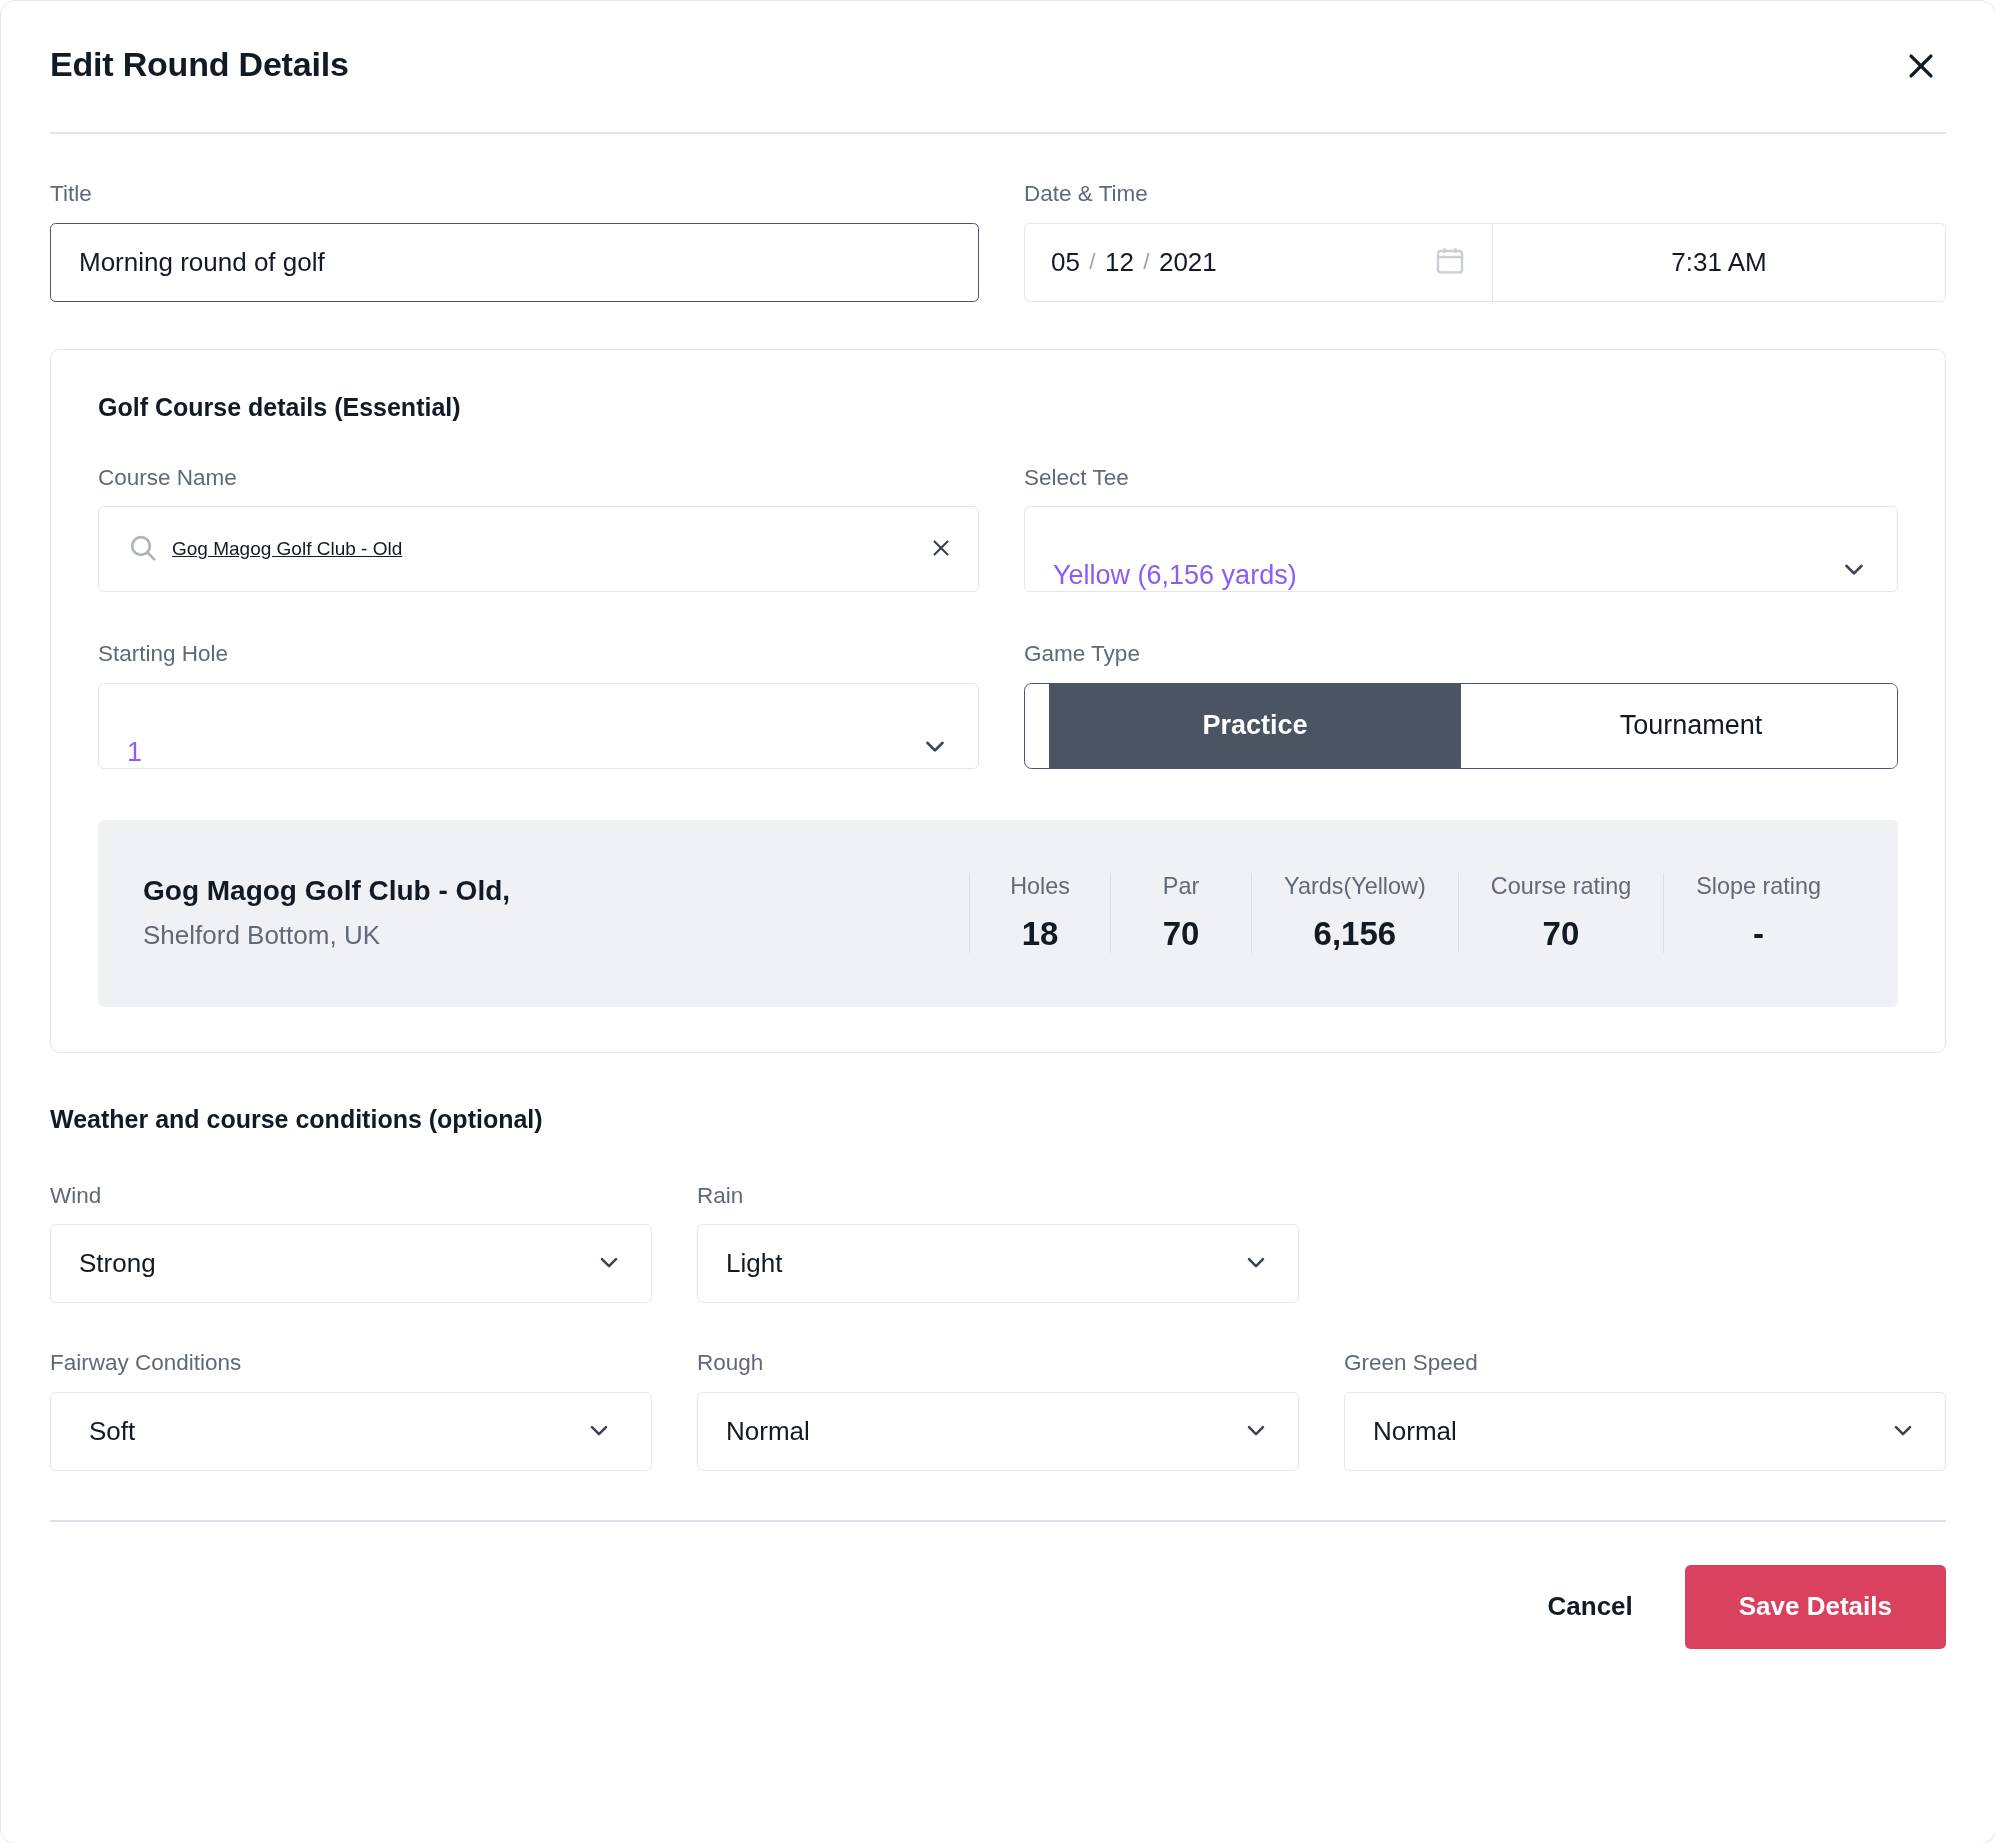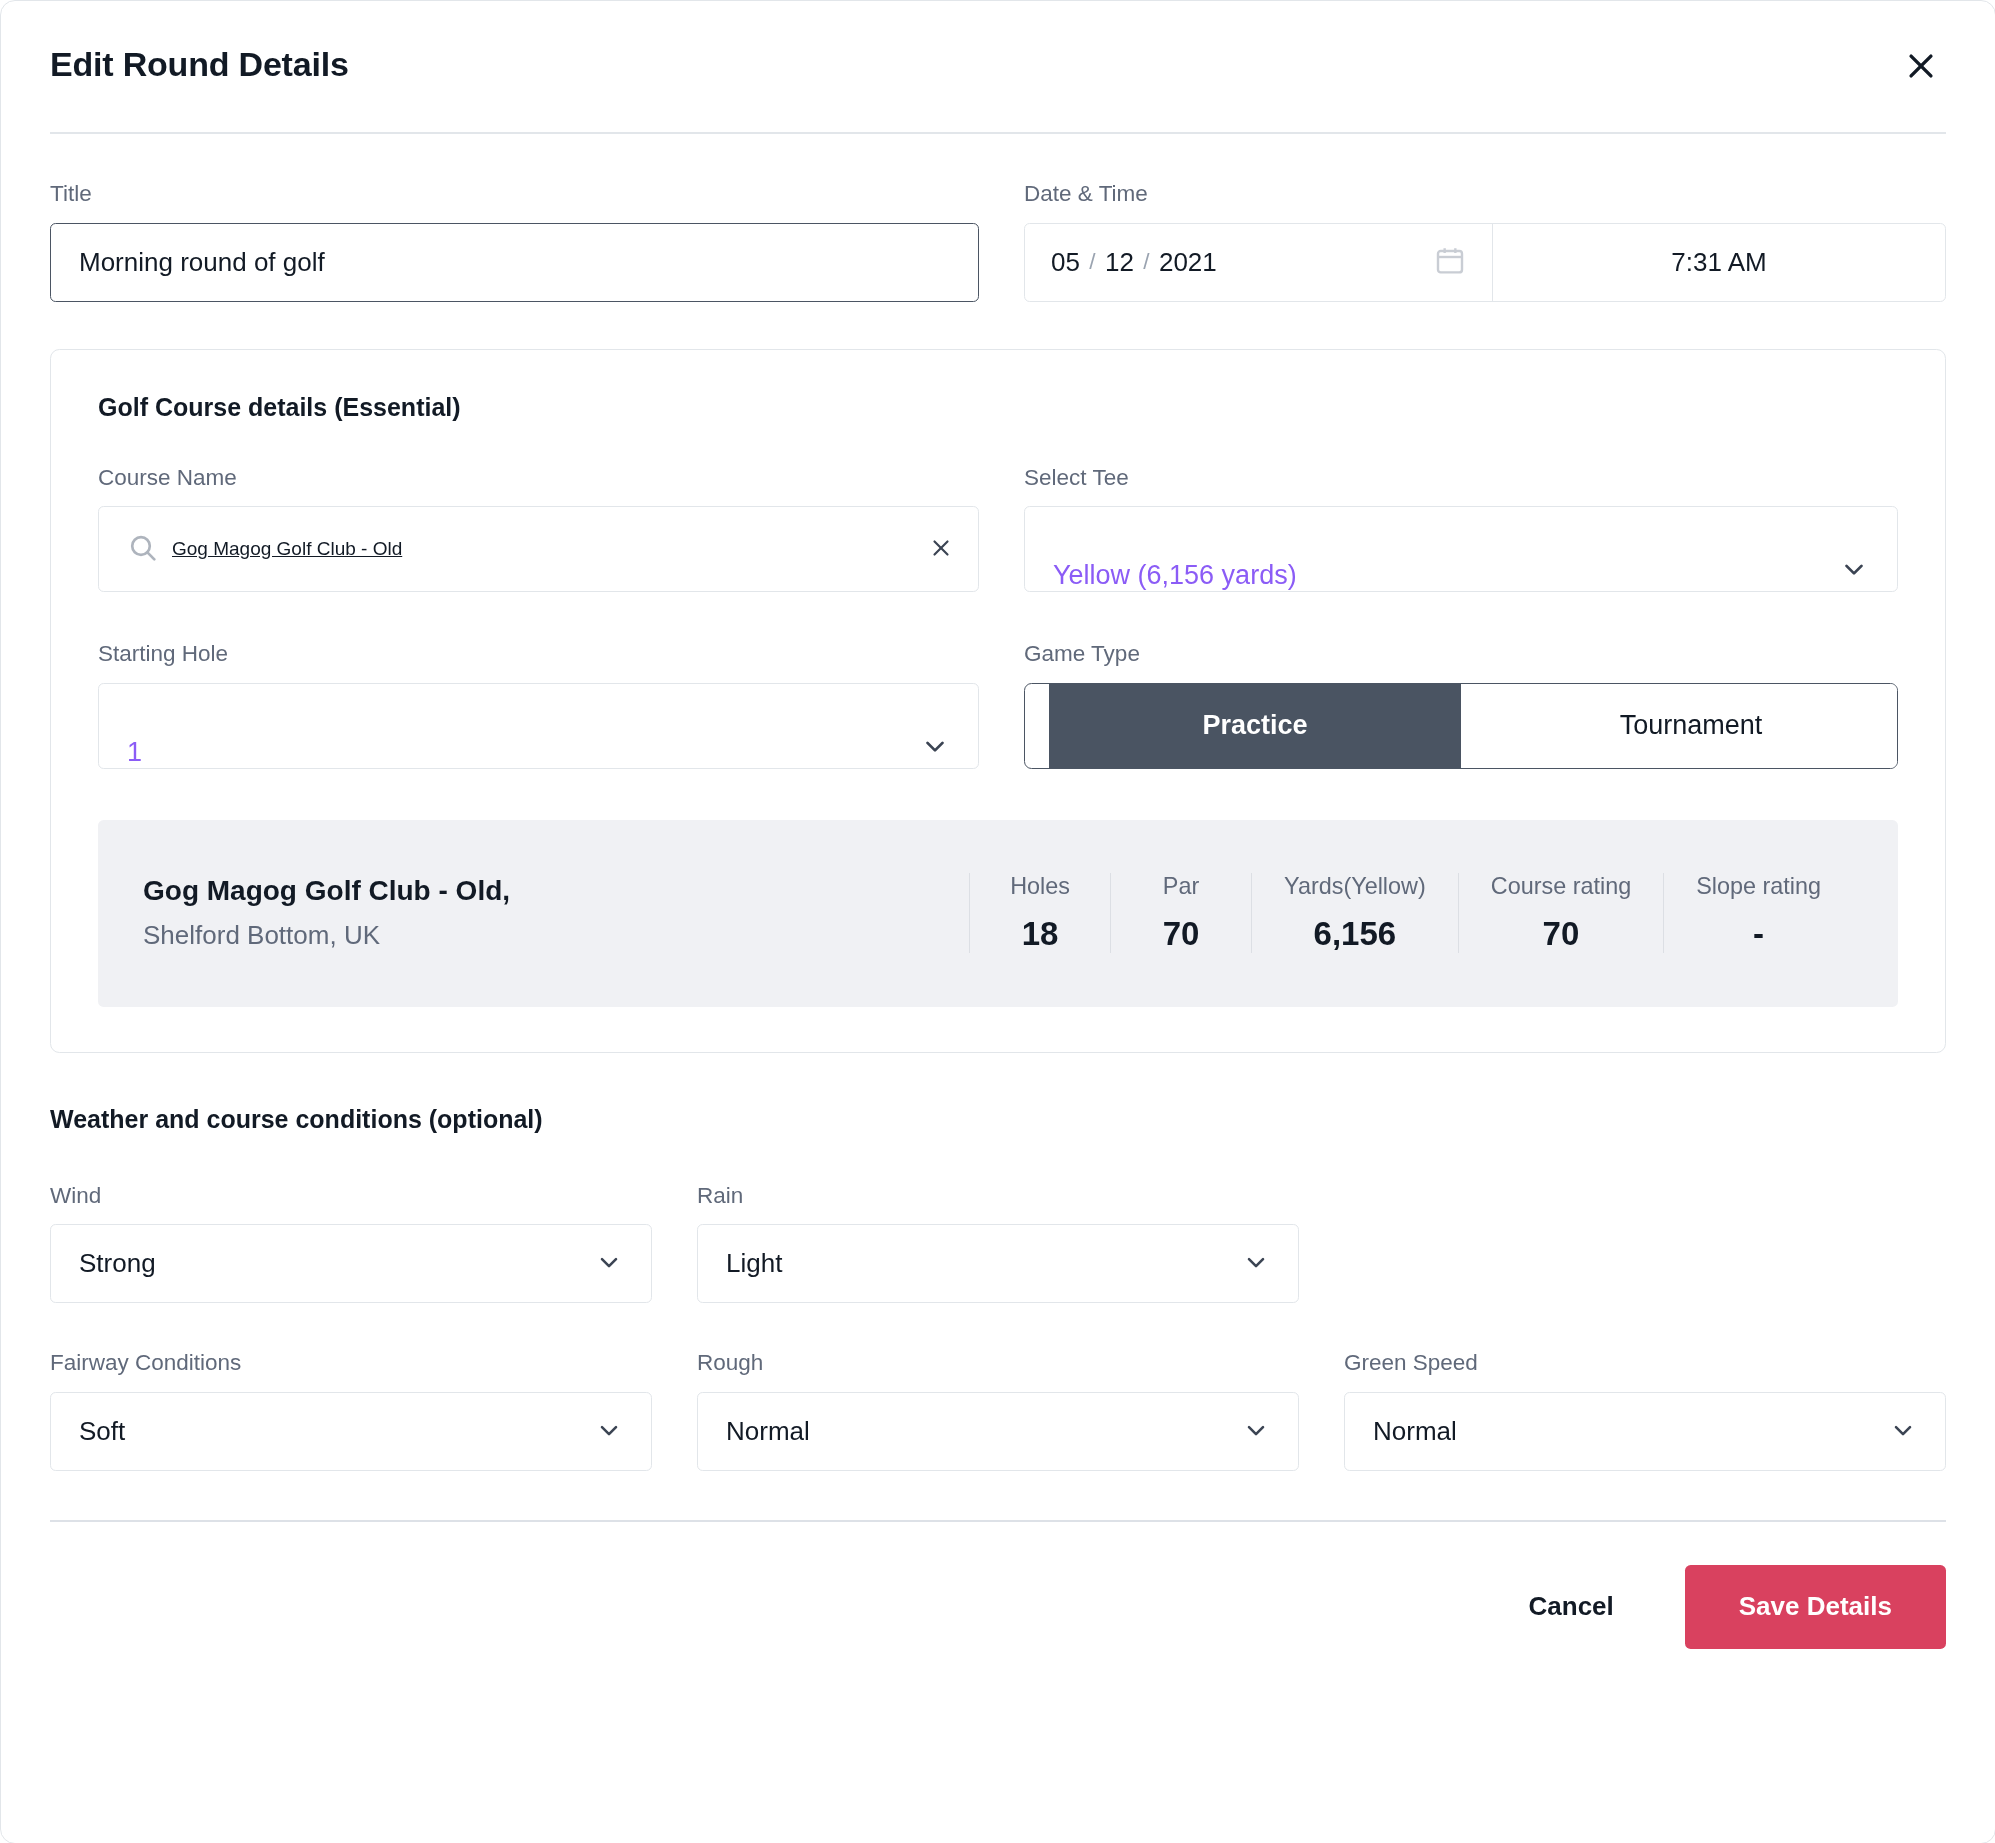--- a/index.html
+++ b/index.html
@@ -260,21 +260,21 @@
     background: #fff;
     font-size: 26px;
     color: #3f4a59;
     font-weight: bold;
     cursor: pointer;
   }
   .footer-right {
     margin-left: auto;
     display: flex;
     align-items: center;
-    gap: 58px;
+    gap: 39px;
   }
   .cancel-btn {
     background: none;
     border: none;
     font-size: 26px;
     font-weight: bold;
     color: #121a25;
     cursor: pointer;
     padding: 9.4px 13px;
   }
@@ -451,21 +451,21 @@
             </svg>
         </span>
       </div>
     </div>
     <div></div>
   </div>
 
   <div class="grid-3 r2">
     <div>
       <span class="field-label">Fairway Conditions</span>
-      <div class="soft-box" style="padding:0 28px">
+      <div class="soft-box" style="padding:0 38px">
         <span style="font-size:26px;color:#121a25">Soft</span>
         <span class="chevron">
           <svg width="28" height="28" viewBox="0 0 24 24" fill="none" stroke="#3b4453" stroke-width="2.2" stroke-linecap="round" stroke-linejoin="round">
               <polyline points="6 9.5 12 15.5 18 9.5"></polyline>
             </svg>
         </span>
       </div>
     </div>
     <div>
       <span class="field-label">Rough</span>

